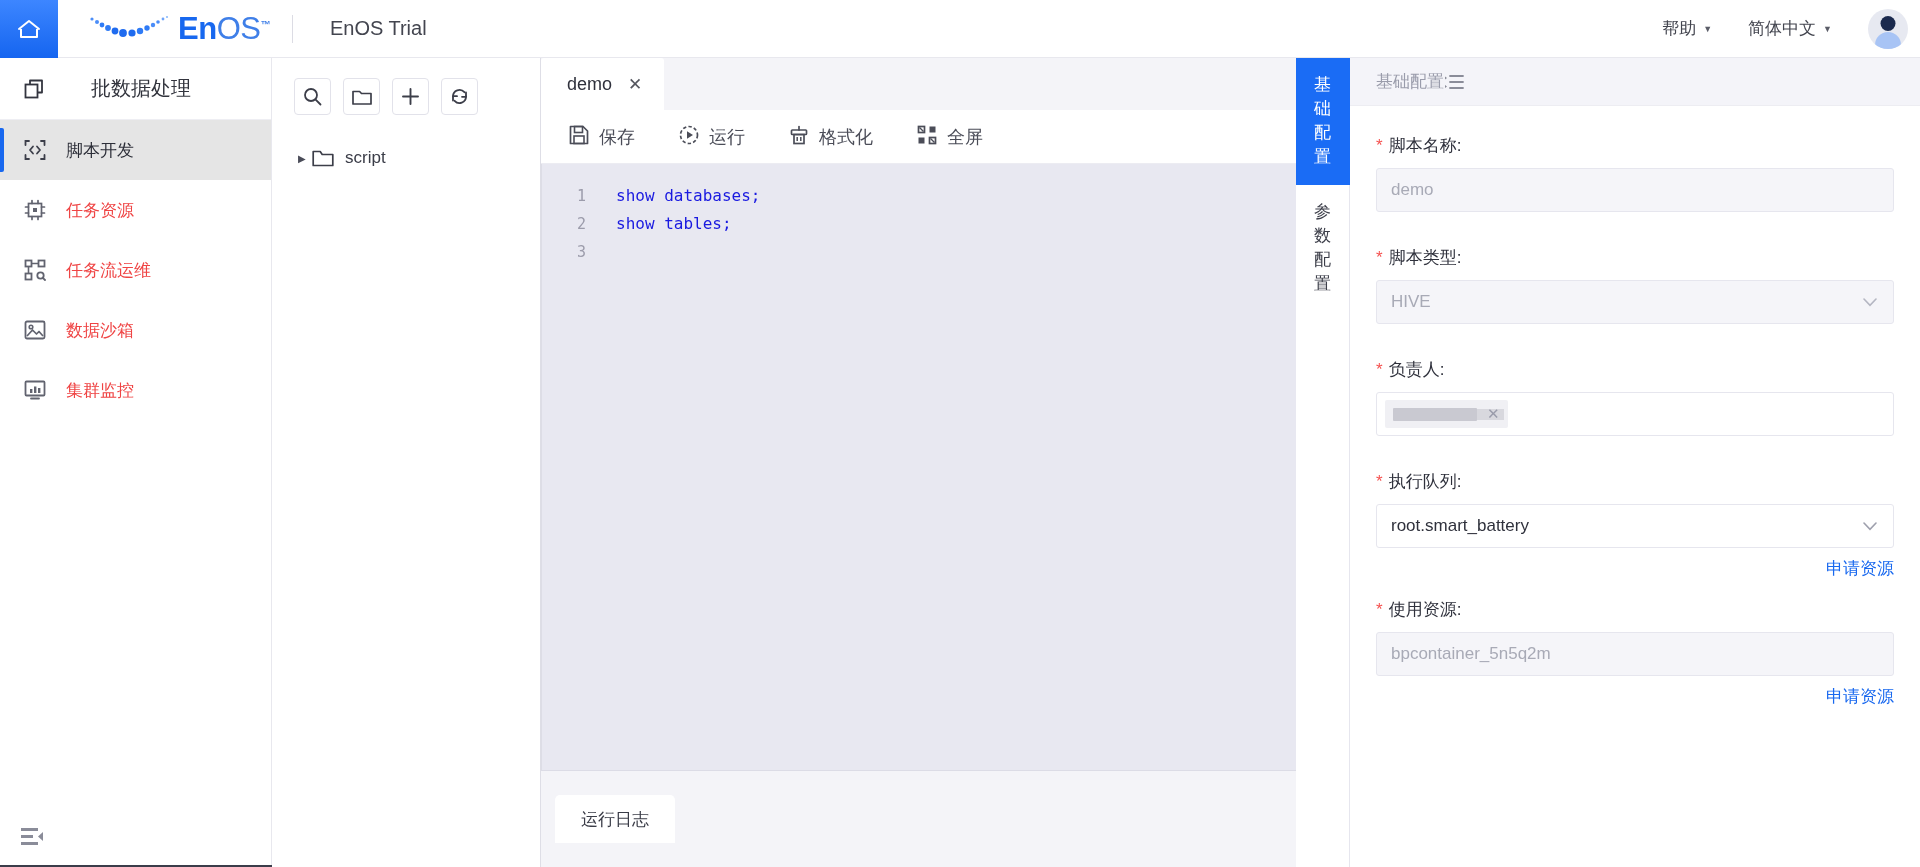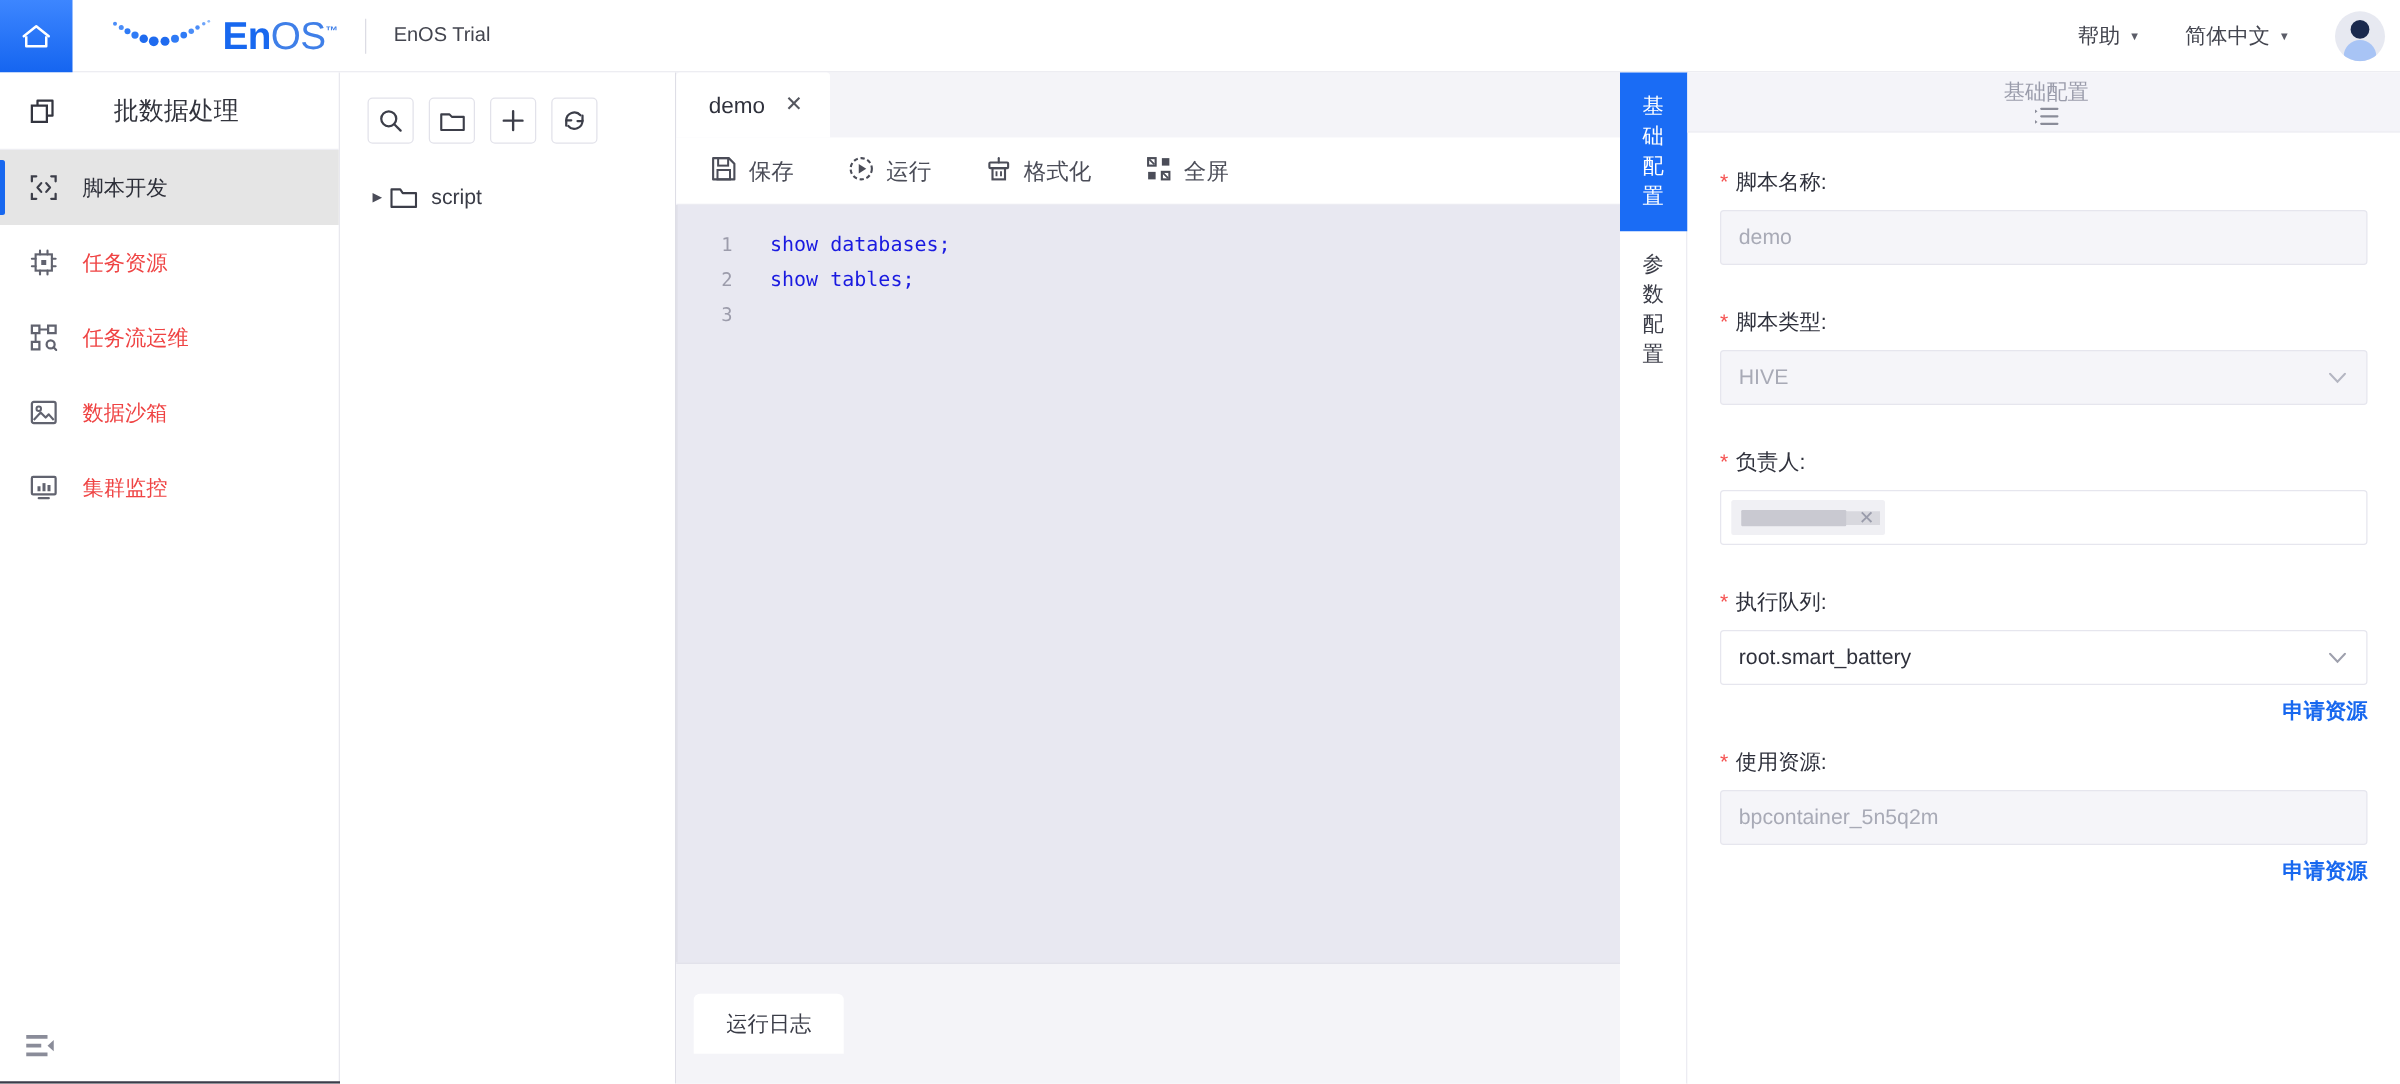--- a/index.html
+++ b/index.html
@@ -26,21 +26,21 @@
   .brand { display: flex; align-items: center; margin-left: 28px; }
   .enos-logo { display: flex; align-items: center; }
   .enos-word {
     font-size: 31px; font-weight: bold; letter-spacing: -0.5px;
     margin-left: 6px; line-height: 1;
   }
   .enos-word .en { color: #1868ef; }
   .enos-word .os { color: #3f7fe8; font-weight: normal; }
   .enos-tm { font-size: 10px; vertical-align: super; color: #3f7fe8; }
   .divider-v { width: 1px; height: 28px; background: #dcdce4; margin: 0 22px; }
-  .trial-title { font-size: 16px; color: #43454f; }
+  .trial-title { font-size: 20px; color: #43454f; margin-left: 15px; }
   .header-right {
     margin-left: auto; display: flex; align-items: center; padding-right: 12px;
   }
   .hdr-menu {
     font-size: 17px; color: #43454f; margin-right: 36px;
     display: flex; align-items: center; cursor: pointer;
   }
   .caret { margin-left: 7px; font-size: 9px; color: #5b5d68; }
   .avatar {
     width: 40px; height: 40px; border-radius: 50%;
@@ -163,23 +163,22 @@
   .vtab.active { background: #1a6cf5; color: #fff; }
   .vtab span { display: block; }
 
   
   .config {
     position: absolute; top: 58px; left: 1350px; width: 570px; height: 809px;
     background: #fff;
   }
   .cfg-head {
     height: 48px; background: #f4f4f9; display: flex; align-items: center;
-    padding: 0 22px 0 26px; justify-content: center;
+    padding: 0 22px 0 26px; justify-content: flex-start;
     border-bottom: 1px solid #ededf2;
-    flex-direction: column;
   }
   .cfg-head .title { font-size: 17px; color: #9a9cab; }
   .cfg-body { padding: 28px 26px 0 26px; }
   .field { margin-bottom: 22px; }
   .field-label { font-size: 17px; color: #2f313c; margin-bottom: 11px; display: flex; align-items: center; }
   .req { color: #f5514f; margin-right: 6px; font-size: 17px; line-height: 1; }
   .input {
     height: 44px; border: 1px solid #e6e6ee; border-radius: 3px;
     display: flex; align-items: center; padding: 0 14px; font-size: 17px;
     background: #fff; color: #2f313c; position: relative;
@@ -190,21 +189,21 @@
   .tag {
     height: 28px; background: #f0f0f4; border-radius: 2px;
     display: flex; align-items: center; padding: 0 8px; gap: 10px;
   }
   .tag .redact {
     width: 84px; height: 13px; background: #c9c9d1; border-radius: 1px;
     box-shadow: 28px 0 0 -1px #d8d8de;
   }
   .tag .x { font-size: 15px; color: #9a9cab; cursor: pointer; }
   .applylink {
-    text-align: right; font-size: 17px; color: #1868ef; margin-top: 9px; cursor: pointer; font-weight: bold;
+    text-align: right; font-size: 17px; color: #1868ef; margin-top: 9px; cursor: pointer;
   }
   .spacer-sm { height: 12px; }
 </style>
 </head>
 <body>
 
 <div class="app">
 
   <div class="header">
     <div class="home-btn">

